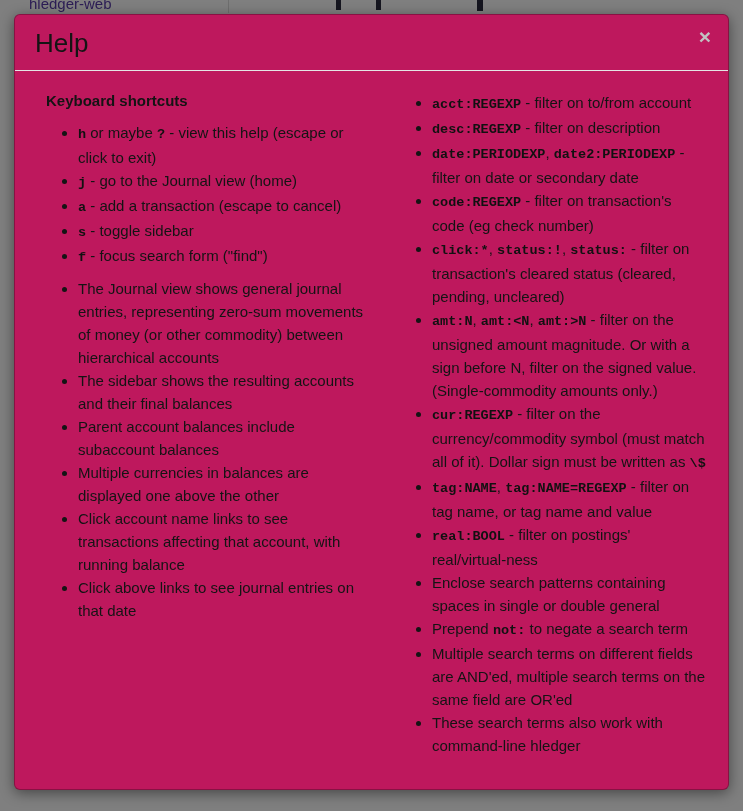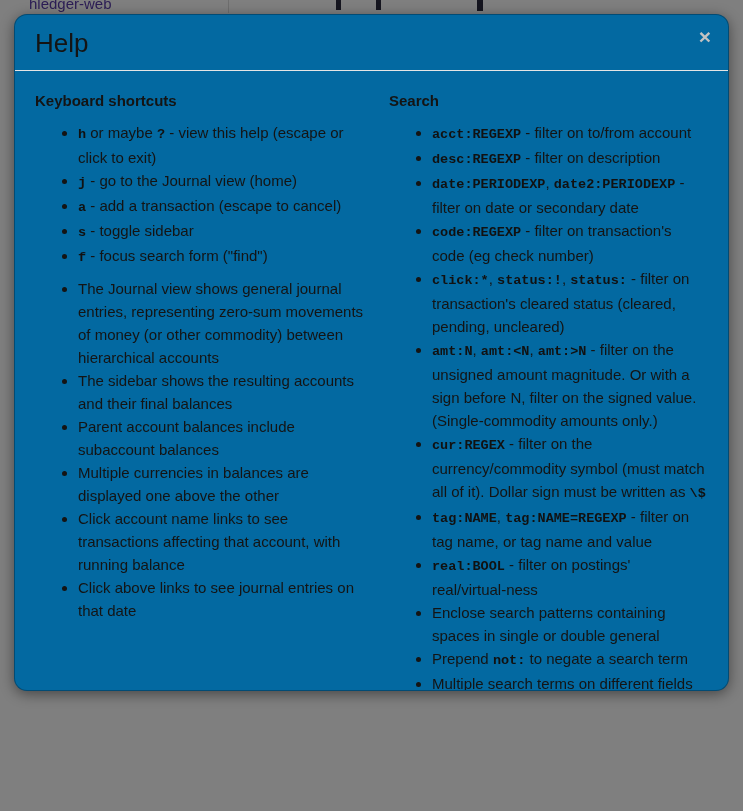--- a/index.html
+++ b/index.html
@@ -25,24 +25,24 @@
     background:#6e6e6e;
   }
   .bg-frag { position:absolute; top:0; background:#15151f; }
   .bg-frag.f1 { left:336px; width:5px; height:10px; }
   .bg-frag.f2 { left:376px; width:5px; height:10px; }
   .bg-frag.f3 { left:477px; width:6px; height:11px; }
 
   
   .modal {
     position:absolute; left:14px; top:14px;
-    width:715px; height:677px;
-    background:#0369a1;
+    width:715px; height:776px;
+    background:#be185d;
     border:1px solid rgba(0,0,0,0.28);
-    border-radius:13px;
+    border-radius:6px;
     box-shadow:0 3px 14px rgba(0,0,0,0.45);
     overflow:hidden;
   }
   .modal-header {
     position:relative;
     padding:13px 20px 12px 20px;
     border-bottom:1px solid #e5e5e5;
   }
   .modal-title {
     font-size:26px;
@@ -62,21 +62,21 @@
     padding:20px 20px 20px 20px;
   }
   .help-column-left  { width:340px; flex:0 0 340px; padding-right:6px; }
   .help-column-right { flex:1; padding-left:14px; }
 
   .section-heading {
     font-size:15px;
     font-weight:bold;
     color:#141414;
     line-height:18px;
-    margin:17px 0 11px 0;
+    margin:17px 0 11px 11px;
   }
   .help-column-left > .section-heading:first-child,
   .help-column-right > .section-heading:first-child { margin-top:1px; }
 
   ul.help-list {
     list-style:disc;
     margin:0 0 8px 0;
     padding-left:35px;
   }
   ul.help-list li {
@@ -121,29 +121,28 @@
         <ul class="help-list">
           <li>The Journal view shows general journal entries, representing zero-sum movements of money (or other commodity) between hierarchical accounts</li>
           <li>The sidebar shows the resulting accounts and their final balances</li>
           <li>Parent account balances include subaccount balances</li>
           <li>Multiple currencies in balances are displayed one above the other</li>
           <li>Click account name links to see transactions affecting that account, with running balance</li>
           <li>Click above links to see journal entries on that date</li>
         </ul>
       </div>
     <div class="help-column-right">
-        <div class="section-heading">Search</div>
         <ul class="help-list">
           <li><code>acct:REGEXP</code> - filter on to/from account</li>
           <li><code>desc:REGEXP</code> - filter on description</li>
           <li><code>date:PERIODEXP</code>, <code>date2:PERIODEXP</code> - filter on date or secondary date</li>
           <li><code>code:REGEXP</code> - filter on transaction's code (eg check number)</li>
           <li><code>click:*</code>, <code>status:!</code>, <code>status:</code> - filter on transaction's cleared status (cleared, pending, uncleared)</li>
           <li><code>amt:N</code>, <code>amt:&lt;N</code>, <code>amt:&gt;N</code> - filter on the unsigned amount magnitude. Or with a sign before N, filter on the signed value. (Single-commodity amounts only.)</li>
-          <li><code>cur:REGEX</code> - filter on the currency/commodity symbol (must match all of it). Dollar sign must be written as <code>\$</code></li>
+          <li><code>cur:REGEXP</code> - filter on the currency/commodity symbol (must match all of it). Dollar sign must be written as <code>\$</code></li>
           <li><code>tag:NAME</code>, <code>tag:NAME=REGEXP</code> - filter on tag name, or tag name and value</li>
           <li><code>real:BOOL</code> - filter on postings' real/virtual-ness</li>
           <li>Enclose search patterns containing spaces in single or double general</li>
           <li>Prepend <code>not:</code> to negate a search term</li>
           <li>Multiple search terms on different fields are AND'ed, multiple search terms on the same field are OR'ed</li>
           <li>These search terms also work with command-line hledger</li>
         </ul>
       </div>
   </div>
 </div>

